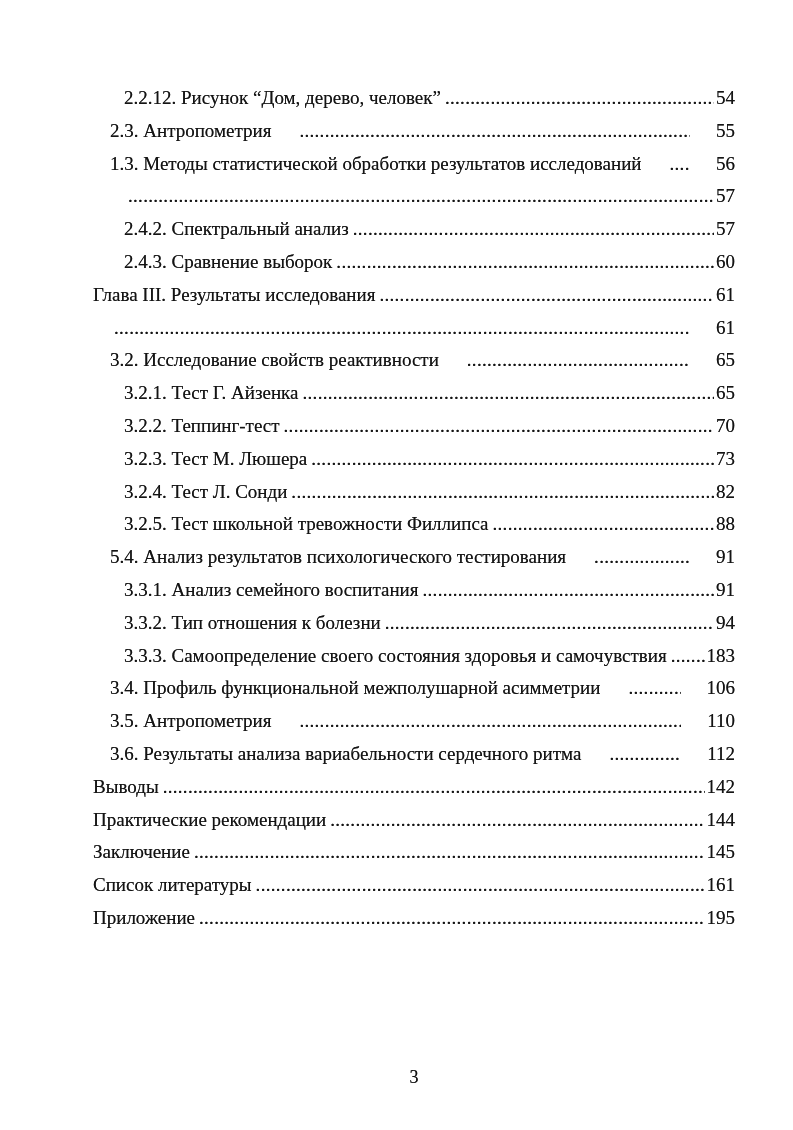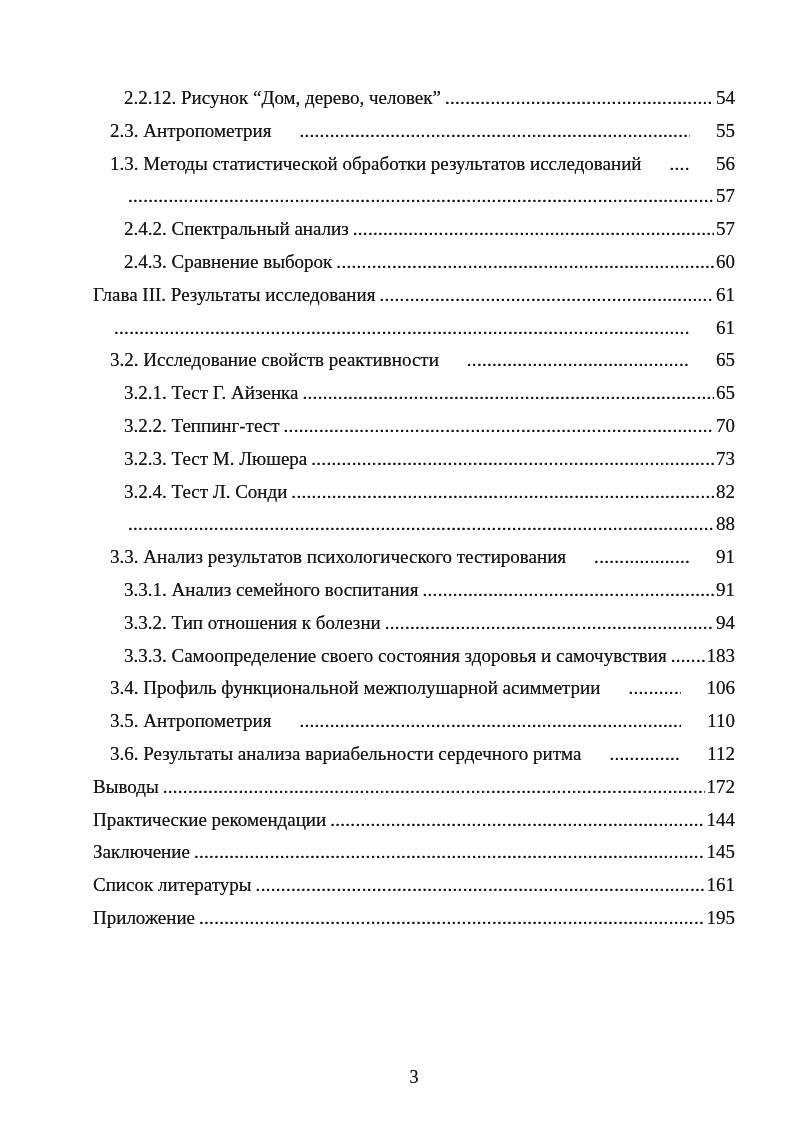--- a/index.html
+++ b/index.html
@@ -142,26 +142,27 @@
       <span class="toc-page">73</span>
     </div>
 
     <div class="toc-row lvl-2">
       <span class="toc-label">3.2.4. Тест Л. Сонди</span>
       <span class="toc-leader"></span>
       <span class="toc-page">82</span>
     </div>
 
     <div class="toc-row lvl-2">
+      <span class="toc-label">3.2.5. Тест школьной тревожности Филлипса</span>
       <span class="toc-leader"></span>
       <span class="toc-page">88</span>
     </div>
 
     <div class="toc-row lvl-1">
-      <span class="toc-label">3.3. Анализ результатов психологического тестирования</span>
+      <span class="toc-label">5.4. Анализ результатов психологического тестирования</span>
       <span class="toc-leader"></span>
       <span class="toc-page">91</span>
     </div>
 
     <div class="toc-row lvl-2">
       <span class="toc-label">3.3.1. Анализ семейного воспитания</span>
       <span class="toc-leader"></span>
       <span class="toc-page">91</span>
     </div>
 
@@ -192,21 +193,21 @@
     <div class="toc-row lvl-1">
       <span class="toc-label">3.6. Результаты анализа вариабельности сердечного ритма</span>
       <span class="toc-leader"></span>
       <span class="toc-page">112</span>
     </div>
 
 
     <div class="toc-row lvl-0">
       <span class="toc-label">Выводы</span>
       <span class="toc-leader"></span>
-      <span class="toc-page">172</span>
+      <span class="toc-page">142</span>
     </div>
 
     <div class="toc-row lvl-0">
       <span class="toc-label">Практические рекомендации</span>
       <span class="toc-leader"></span>
       <span class="toc-page">144</span>
     </div>
 
     <div class="toc-row lvl-0">
       <span class="toc-label">Заключение</span>

